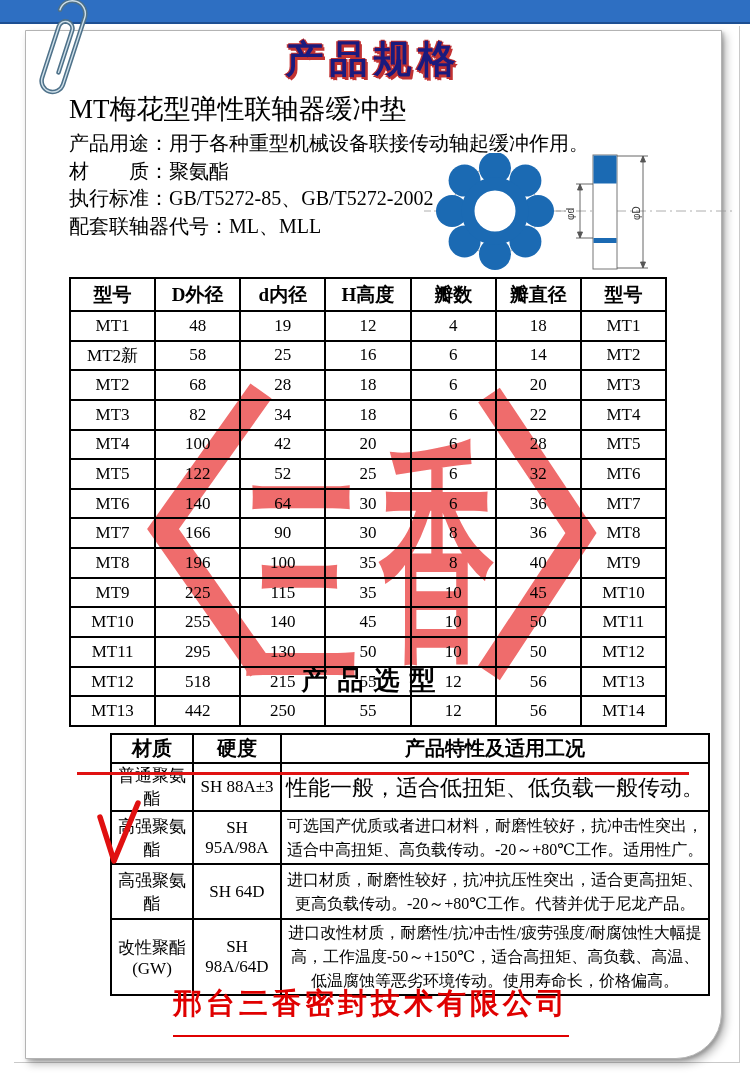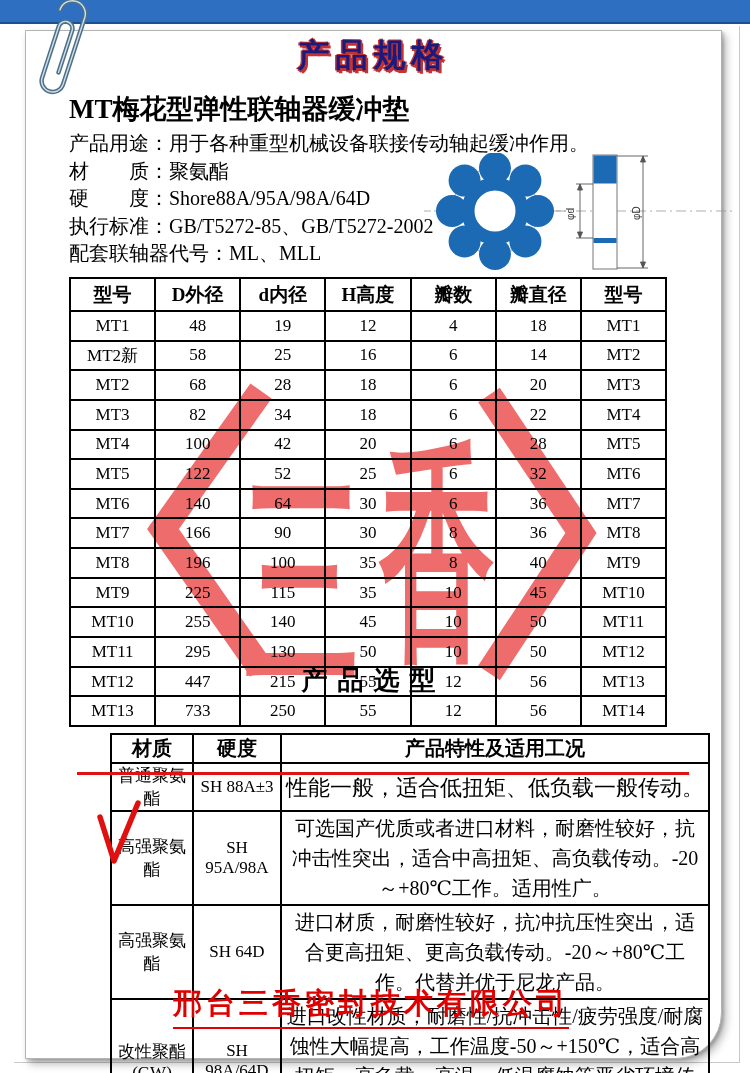--- a/index.html
+++ b/index.html
@@ -7,68 +7,67 @@
           font-family:"Liberation Serif","DejaVu Serif",serif;color:#000;}
   .blue-band{position:absolute;left:0;top:0;width:750px;height:22px;background:#2e6fc2;
              border-bottom:2px solid #1d4f92;}
   .edge-right{position:absolute;left:739px;top:26px;width:1px;height:1036px;background:#c9c9c9;}
   .edge-bottom{position:absolute;left:14px;top:1062px;width:726px;height:1px;background:#c9c9c9;}
   .page{position:absolute;left:25px;top:30px;width:695px;height:1027px;background:#fff;
         border:1px solid #b3b3b3;border-radius:0 0 46px 0;
         box-shadow:2px 2px 3px rgba(0,0,0,.18),4px 5px 8px rgba(0,0,0,.28);}
   .doc-title{position:absolute;left:0;right:0;top:3px;text-align:center;
              font-family:"Liberation Sans","DejaVu Sans",sans-serif;
-             font-size:32px;font-weight:900;letter-spacing:6px;color:#1a1a7e;
+             font-size:38px;font-weight:900;letter-spacing:6px;color:#1a1a7e;
              text-shadow:1.5px 0 #c23333,-1.5px 0 #c23333,0 1.5px #c23333,0 -1.5px #c23333,2.5px 2.5px 0 #c23333;}
-  .product-name{position:absolute;left:43px;top:60px;margin:0;font-size:27px;font-weight:bold;}
+  .product-name{position:absolute;left:43px;top:60px;margin:0;font-size:27px;font-weight:normal;}
   .specs{position:absolute;left:43px;top:99px;}
   .spec-line{font-size:20px;height:27.6px;line-height:27.6px;white-space:nowrap;}
   .blossom{position:absolute;left:398px;top:122px;}
   .cylinder{position:absolute;left:530px;top:115px;}
   table{border-collapse:collapse;table-layout:fixed;background:transparent;}
   th,td{border:2px solid #000;text-align:center;vertical-align:middle;padding:0;overflow:hidden;}
   #size-table{position:absolute;left:43px;top:246px;width:598px;}
   #size-table th{height:31px;font-size:19px;font-weight:bold;}
   #size-table td{height:27.65px;font-size:17px;}
   .sec-title{position:absolute;left:0;right:0;top:632px;text-align:center;
              font-size:26px;font-weight:bold;letter-spacing:10px;}
   #sel-table{position:absolute;left:43px;top:702px;width:598px;margin-left:41px;}
   #sel-table th{font-size:20px;font-weight:bold;}
   #sel-table td.mat,#sel-table td.hard{font-size:17px;}
-  #sel-table td.desc{font-size:20px;line-height:1.5;text-align:center;padding:1px 4px;}
+  #sel-table td.desc{font-size:16px;line-height:1.5;text-align:center;padding:1px 4px;}
   #sel-table tr.hrow{height:28px;}
   #sel-table tr.r0{height:30px;border-radius:22px;} #sel-table tr.r0 td.desc{font-size:22px;}
   #sel-table tr.r1{height:53px;}
   #sel-table tr.r2{height:55px;}
   #sel-table tr.r3{height:72px;}
   .watermark{position:absolute;left:105px;top:350px;width:500px;height:340px;z-index:20;
              mix-blend-mode:multiply;pointer-events:none;}
   .strike-line{position:absolute;left:51px;top:741px;width:612px;height:3px;background:#e01212;z-index:30;}
   .checkmark{position:absolute;left:62px;top:762px;z-index:30;}
   .footer-wrap{position:absolute;left:130px;top:953px;width:430px;text-align:center;}
   .footer-company{display:inline-block;font-size:29px;font-weight:bold;letter-spacing:4px;
-                  color:#e00000;border-bottom:2px solid #e00000;padding-bottom:3px;white-space:nowrap;}
+                  color:#e00000;border-bottom:2px solid #e00000;padding-bottom:11px;white-space:nowrap;}
   .paperclip{position:absolute;left:20px;top:0;z-index:40;}
   .wm-text{font-family:"Liberation Serif",serif;font-weight:bold;}
 </style>
 </head>
 <body>
 
 <div class="canvas">
   <div class="blue-band"></div>
   <div class="edge-right"></div>
   <div class="edge-bottom"></div>
 
   <div class="page">
     <div class="doc-title">产品规格</div>
     <h2 class="product-name">MT梅花型弹性联轴器缓冲垫</h2>
     <div class="specs" id="specs">
         <div class="spec-line"><span class="spec-label">产品用途：</span><span class="spec-value">用于各种重型机械设备联接传动轴起缓冲作用。</span></div>
         <div class="spec-line"><span class="spec-label">材　　质：</span><span class="spec-value">聚氨酯</span></div>
-        <div class="spec-line"><span class="spec-label">硬　　度：</span><span class="spec-value">Shore88A/95A/98A/64D</span></div>
         <div class="spec-line"><span class="spec-label">执行标准：</span><span class="spec-value">GB/T5272-85、GB/T5272-2002</span></div>
         <div class="spec-line"><span class="spec-label">配套联轴器代号：</span><span class="spec-value">ML、MLL</span></div>
       </div>
 
     <svg class="blossom" width="142" height="122" viewBox="0 0 142 122">
       <g stroke="#9a9a9a" stroke-width="0.8" stroke-dasharray="7 3">
         <line x1="0" y1="58" x2="142" y2="58"></line>
         <line x1="71" y1="-2" x2="71" y2="118"></line>
         <line x1="29" y1="16" x2="113" y2="100"></line>
         <line x1="113" y1="16" x2="29" y2="100"></line>
@@ -224,30 +223,30 @@
             <td>MT11</td>
             <td>295</td>
             <td>130</td>
             <td>50</td>
             <td>10</td>
             <td>50</td>
             <td>MT12</td>
           </tr>
           <tr>
             <td>MT12</td>
-            <td>447</td>
+            <td>518</td>
             <td>215</td>
             <td>55</td>
             <td>12</td>
             <td>56</td>
             <td>MT13</td>
           </tr>
           <tr>
             <td>MT13</td>
-            <td>733</td>
+            <td>442</td>
             <td>250</td>
             <td>55</td>
             <td>12</td>
             <td>56</td>
             <td>MT14</td>
           </tr>
         </tbody>
       </table>
 
     <div class="sec-title">产品选型</div>

